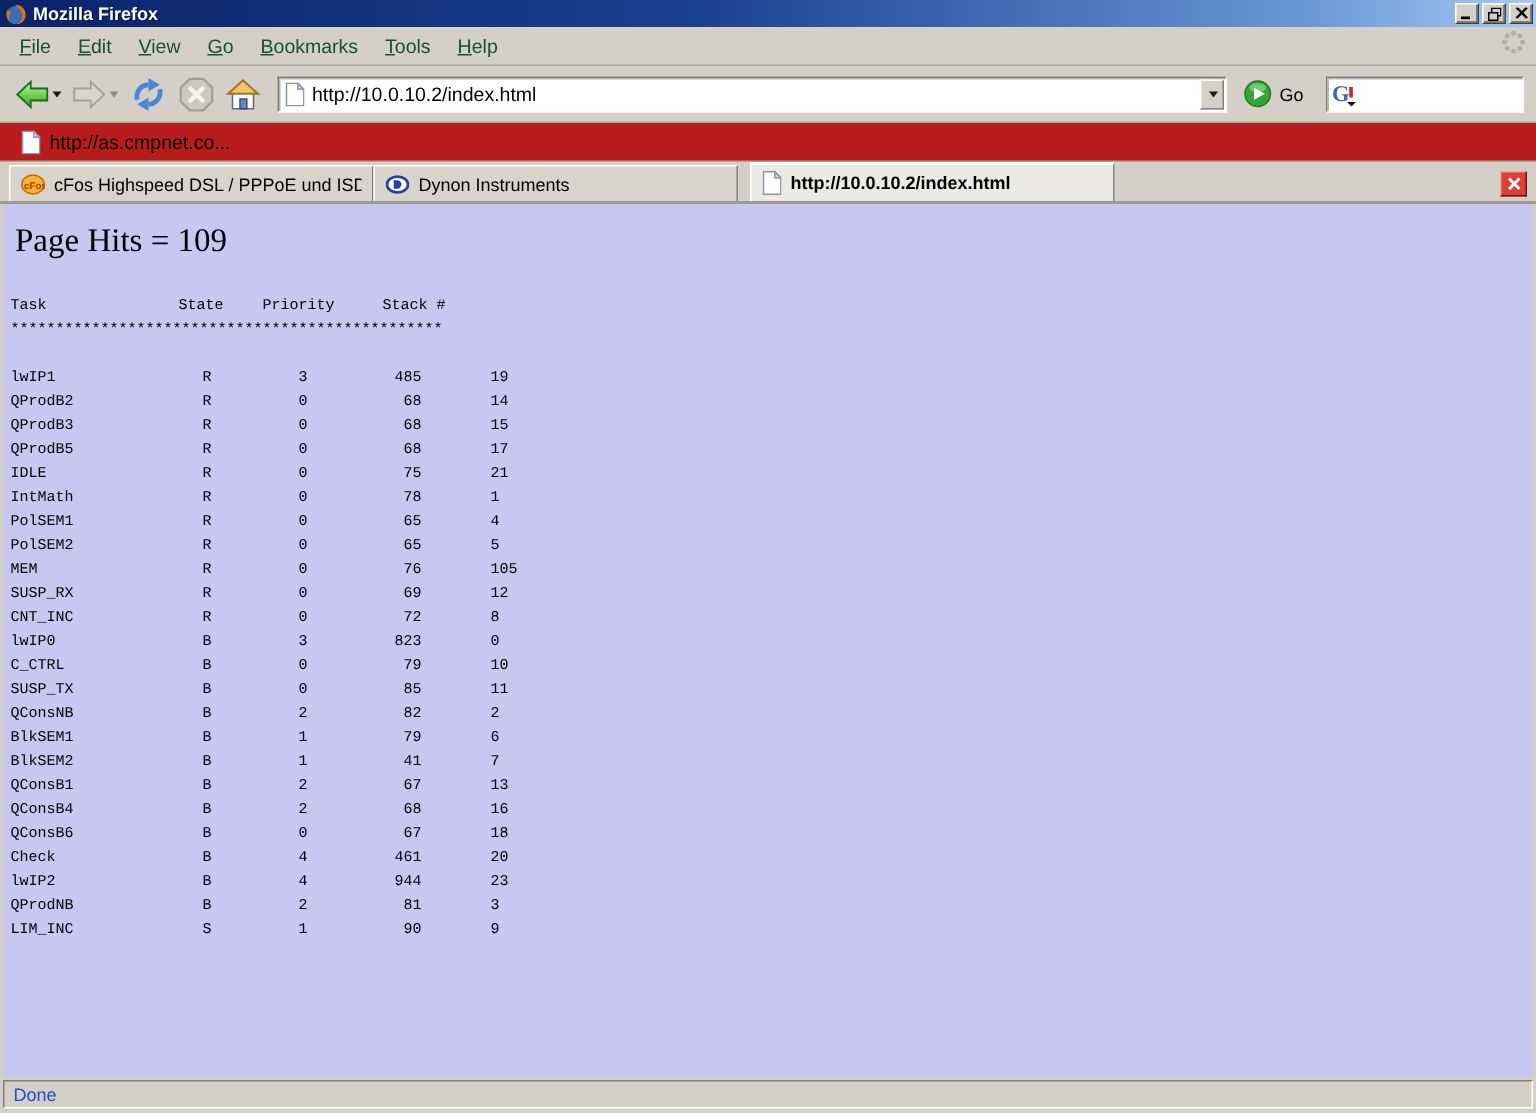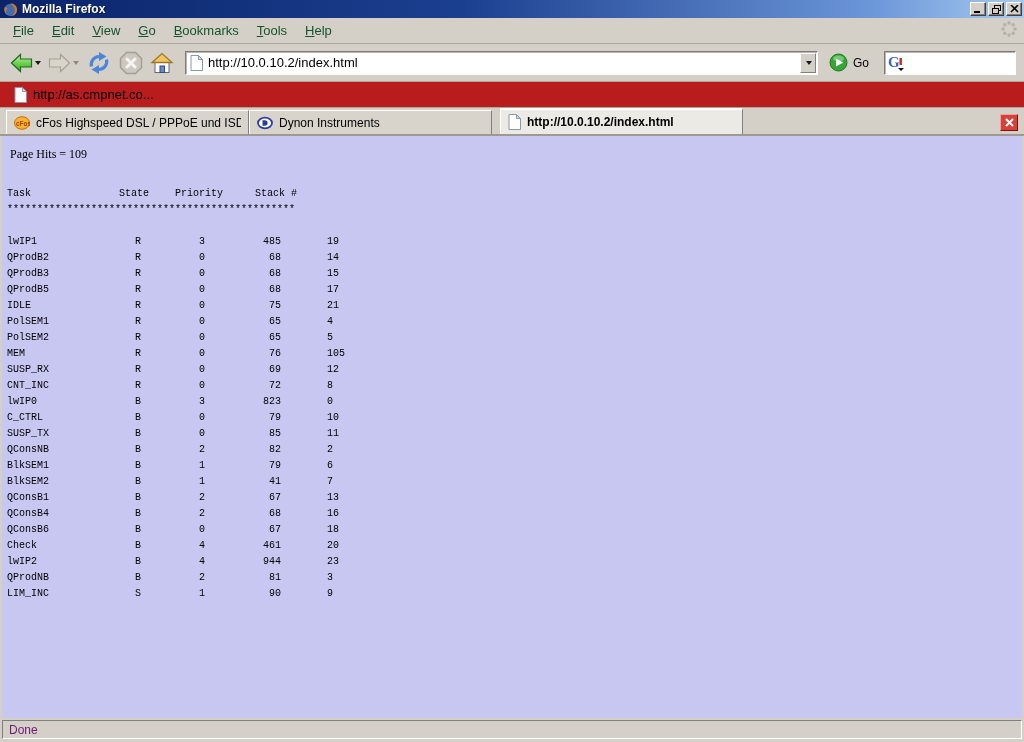--- a/index.html
+++ b/index.html
@@ -55,36 +55,36 @@
     background:#d8d4cc; border-top:1px solid #fff; border-left:1px solid #fff; border-right:1px solid #808080;
     white-space:nowrap; overflow:hidden; }
   .tab.active { background:#eceae4; font-weight:bold; margin-left:8px; border-top:2px solid #fff; height:26px; }
   .tab .tab-label { overflow:hidden; white-space:nowrap; }
   .tabbar-spacer { flex:1; }
   .tab-close { width:18px; height:17px; margin:0 2px 3px 0; background:#d8403a; display:flex; align-items:center; justify-content:center;
     border-top:1px solid #f2a29e; border-left:1px solid #f2a29e; border-right:1px solid #7c120e; border-bottom:1px solid #7c120e; }
 
   
   .content { flex:1; background:#c7c7f1; overflow:hidden; border-left:2px solid #d4d0c8; border-right:2px solid #d4d0c8; color:#000; }
-  .page-hits { font-family:"Liberation Serif", serif; font-size:12px; margin:11px 0 0 8px; }
+  .page-hits { font-family:"Liberation Serif", serif; font-size:22px; margin:11px 0 0 8px; }
   .task-table { margin:24px 0 0 5px; font-family:"Liberation Mono","DejaVu Sans Mono",monospace; font-size:10px; line-height:16px; }
   .trow { white-space:pre; }
   .h-task { display:inline-block; width:112px; }
   .h-state { display:inline-block; width:56px; }
   .h-pri  { display:inline-block; width:80px; }
   .c-task { display:inline-block; width:128px; }
   .c-state{ display:inline-block; width:64px; }
   .c-pri  { display:inline-block; width:56px; }
   .c-stack{ display:inline-block; width:26px; text-align:right; }
   .c-num  { display:inline-block; margin-left:46px; }
   .blank-line { height:16px; }
 
   
   .statusbar { height:24px; flex:0 0 24px; background:#d4d0c8; display:flex; padding:2px 2px 3px 2px; }
-  .status-panel { flex:1; display:flex; align-items:center; padding-left:6px; font-size:12px; color:#701a75;
+  .status-panel { flex:1; display:flex; align-items:center; padding-left:6px; font-size:12px; color:#1d4ed8;
     border-top:1px solid #808080; border-left:1px solid #808080; border-bottom:1px solid #fff; border-right:1px solid #fff; }
 </style>
 </head>
 <body>
 
 <div class="window">
 
   <div class="titlebar">
     <span style="display:flex;">
       <svg width="15" height="15" viewBox="0 0 16 16">
@@ -262,20 +262,21 @@
     <div class="page-hits">Page Hits = 109</div>
     <div class="task-table">
         <div class="trow"><span class="h-task">Task</span><span class="h-state">State</span><span class="h-pri">Priority</span><span>Stack #</span></div>
         <div class="trow">************************************************</div>
         <div class="blank-line"></div>
         <div class="trow"><span class="c-task">lwIP1</span><span class="c-state">R</span><span class="c-pri">3</span><span class="c-stack">485</span><span class="c-num">19</span></div>
         <div class="trow"><span class="c-task">QProdB2</span><span class="c-state">R</span><span class="c-pri">0</span><span class="c-stack">68</span><span class="c-num">14</span></div>
         <div class="trow"><span class="c-task">QProdB3</span><span class="c-state">R</span><span class="c-pri">0</span><span class="c-stack">68</span><span class="c-num">15</span></div>
         <div class="trow"><span class="c-task">QProdB5</span><span class="c-state">R</span><span class="c-pri">0</span><span class="c-stack">68</span><span class="c-num">17</span></div>
         <div class="trow"><span class="c-task">IDLE</span><span class="c-state">R</span><span class="c-pri">0</span><span class="c-stack">75</span><span class="c-num">21</span></div>
+        <div class="trow"><span class="c-task">IntMath</span><span class="c-state">R</span><span class="c-pri">0</span><span class="c-stack">78</span><span class="c-num">1</span></div>
         <div class="trow"><span class="c-task">PolSEM1</span><span class="c-state">R</span><span class="c-pri">0</span><span class="c-stack">65</span><span class="c-num">4</span></div>
         <div class="trow"><span class="c-task">PolSEM2</span><span class="c-state">R</span><span class="c-pri">0</span><span class="c-stack">65</span><span class="c-num">5</span></div>
         <div class="trow"><span class="c-task">MEM</span><span class="c-state">R</span><span class="c-pri">0</span><span class="c-stack">76</span><span class="c-num">105</span></div>
         <div class="trow"><span class="c-task">SUSP_RX</span><span class="c-state">R</span><span class="c-pri">0</span><span class="c-stack">69</span><span class="c-num">12</span></div>
         <div class="trow"><span class="c-task">CNT_INC</span><span class="c-state">R</span><span class="c-pri">0</span><span class="c-stack">72</span><span class="c-num">8</span></div>
         <div class="trow"><span class="c-task">lwIP0</span><span class="c-state">B</span><span class="c-pri">3</span><span class="c-stack">823</span><span class="c-num">0</span></div>
         <div class="trow"><span class="c-task">C_CTRL</span><span class="c-state">B</span><span class="c-pri">0</span><span class="c-stack">79</span><span class="c-num">10</span></div>
         <div class="trow"><span class="c-task">SUSP_TX</span><span class="c-state">B</span><span class="c-pri">0</span><span class="c-stack">85</span><span class="c-num">11</span></div>
         <div class="trow"><span class="c-task">QConsNB</span><span class="c-state">B</span><span class="c-pri">2</span><span class="c-stack">82</span><span class="c-num">2</span></div>
         <div class="trow"><span class="c-task">BlkSEM1</span><span class="c-state">B</span><span class="c-pri">1</span><span class="c-stack">79</span><span class="c-num">6</span></div>

